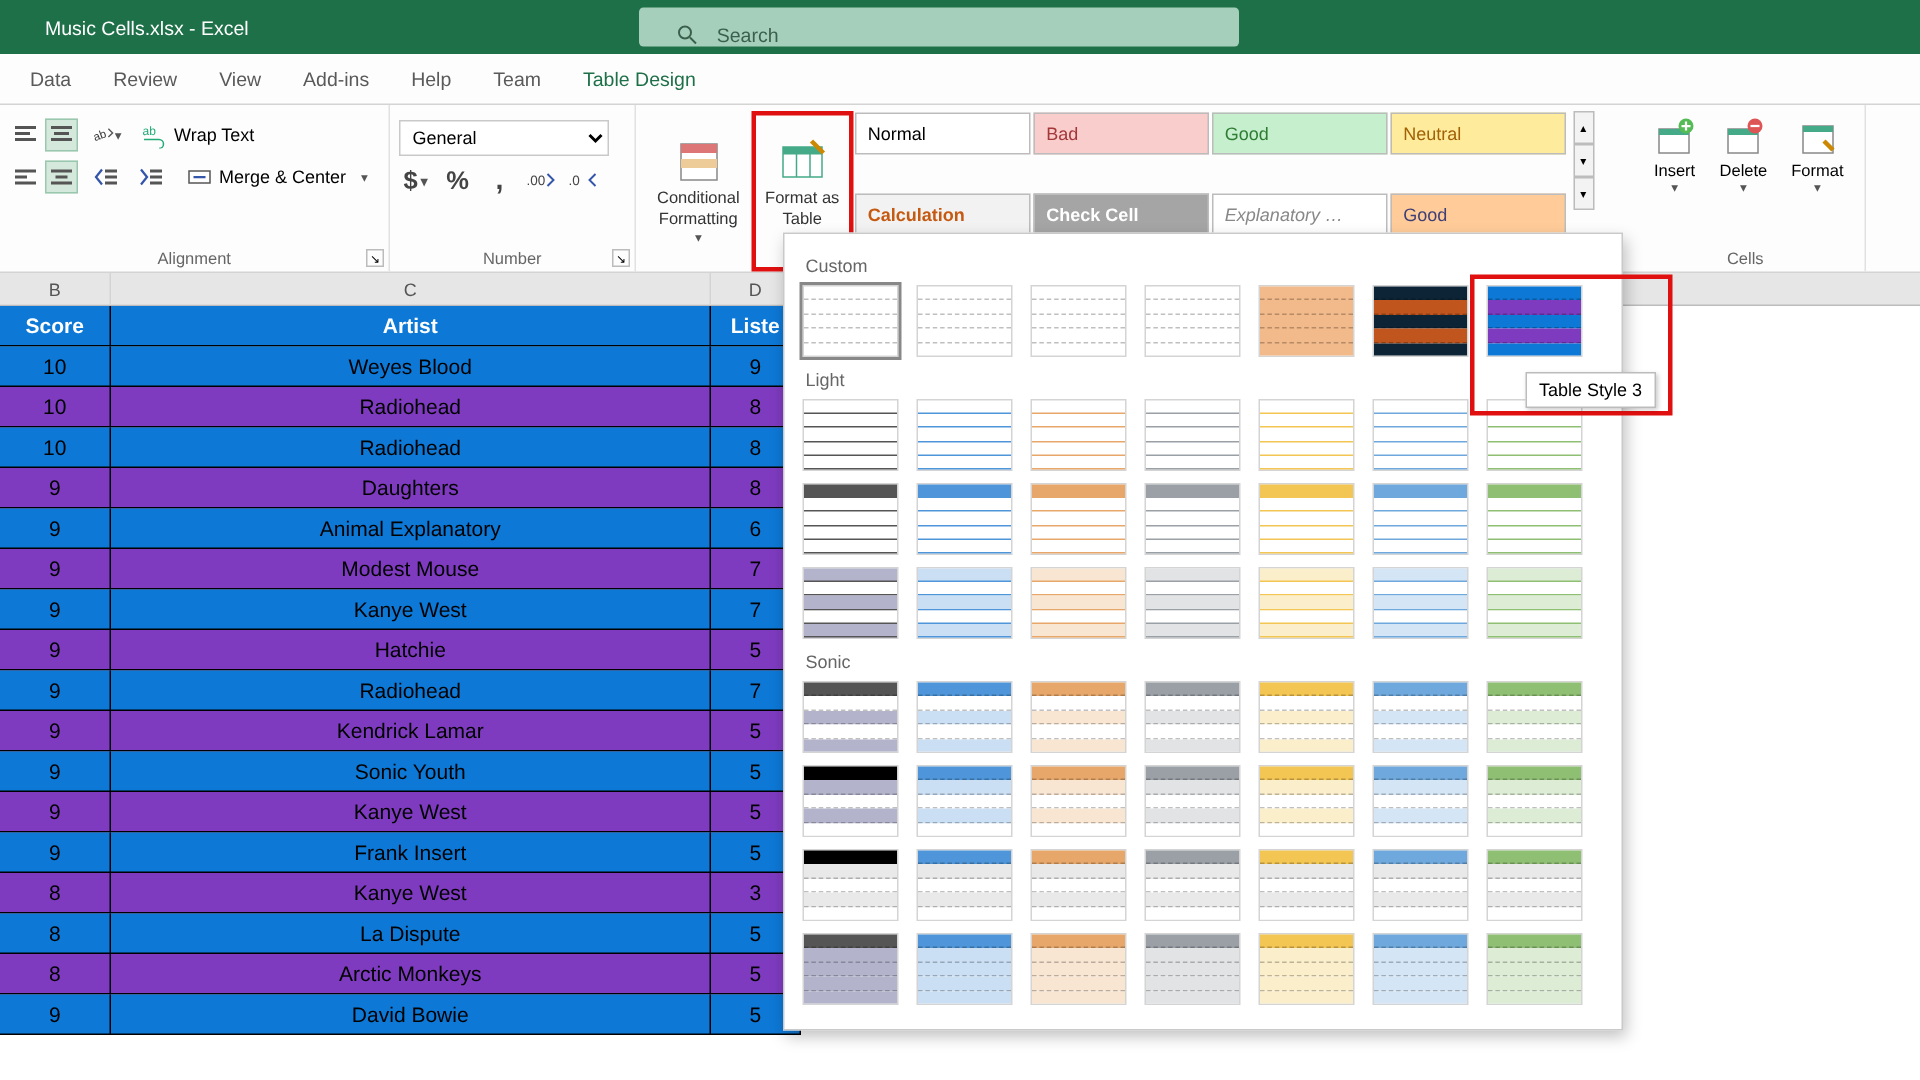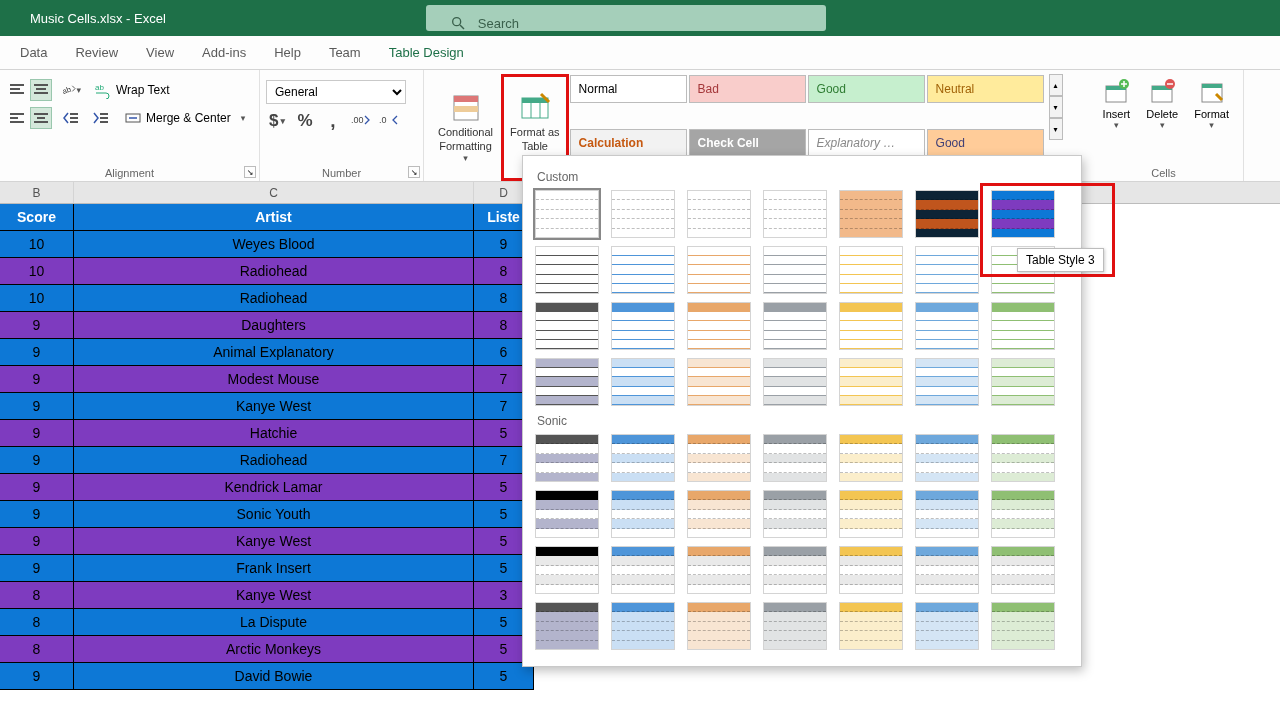--- a/index.html
+++ b/index.html
@@ -467,20 +467,21 @@
         <div class="stripes">
           <div></div>
           <div></div>
           <div></div>
           <div></div>
           <div></div>
         </div>
       </div>
   </div>
 
+  <div class="section-lbl">Light</div>
   <div id="light-rows">
       <div class="swatch-row">
         <div class="swatch">
           <div class="stripes">
             <div style="border-bottom: 1px solid rgb(85, 85, 85);"></div>
             <div style="border-bottom: 1px solid rgb(85, 85, 85);"></div>
             <div style="border-bottom: 1px solid rgb(85, 85, 85);"></div>
             <div style="border-bottom: 1px solid rgb(85, 85, 85);"></div>
             <div style="border-bottom: 1px solid rgb(85, 85, 85);"></div>
           </div>

